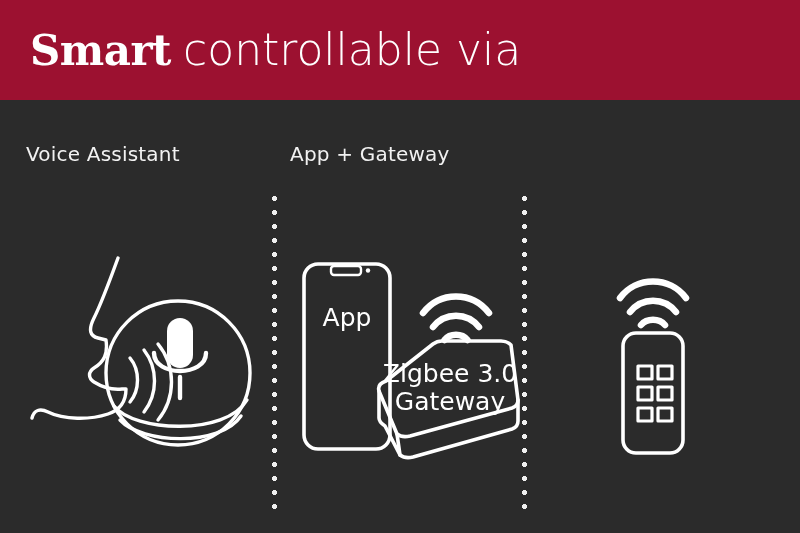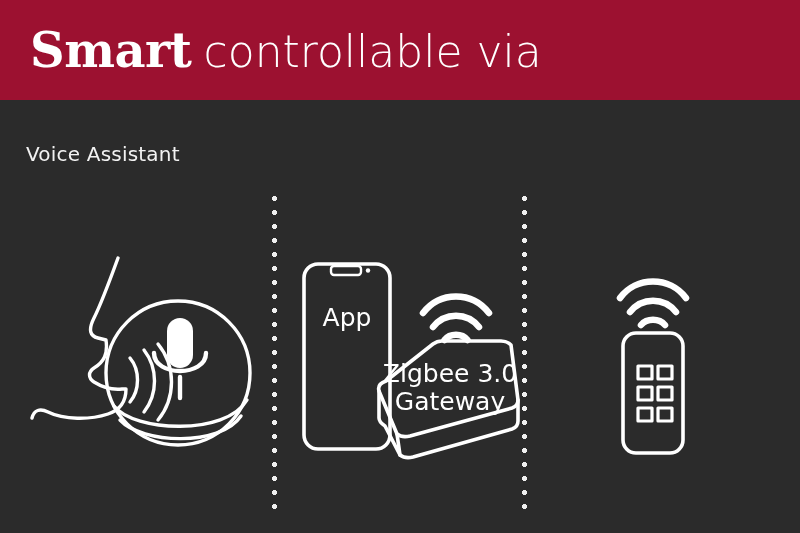--- a/index.html
+++ b/index.html
@@ -28,21 +28,21 @@
   }
   #header-text {
     margin-left: 30px;
     white-space: nowrap;
     color: #ffffff;
     line-height: 1;
   }
   .hdr-bold {
     font-family: "DejaVu Serif", serif;
     font-weight: 700;
-    font-size: 48px;
+    font-size: 42px;
     letter-spacing: -0.5px;
   }
   .hdr-light {
     font-family: "DejaVu Sans", sans-serif;
     font-weight: 300;
     font-size: 44px;
     letter-spacing: 0px;
     margin-left: 12px;
   }
 
@@ -90,20 +90,21 @@
 
 <div id="page">
 
   <div id="header">
     <div id="header-text">
       <span class="hdr-bold">Smart</span><span class="hdr-light">controllable via</span>
     </div>
   </div>
 
   <div class="col-title" id="title-voice">Voice Assistant</div>
+  <div class="col-title" id="title-app">App + Gateway</div>
 
   <div class="divider" id="divider-1"></div>
   <div class="divider" id="divider-2"></div>
 
   <div class="illus" id="illus-voice">
     <svg width="240" height="210" viewBox="0 0 240 210" fill="none" stroke="#ffffff" stroke-width="3.4" stroke-linecap="round" stroke-linejoin="round">
 
       <g>
         <circle cx="148" cy="123" r="72" fill="none" stroke="#ffffff" stroke-width="3.4"></circle>
         <path d="M84 156 C104 182 196 186 217 150" fill="none" stroke="#ffffff" stroke-width="3.4"></path>

